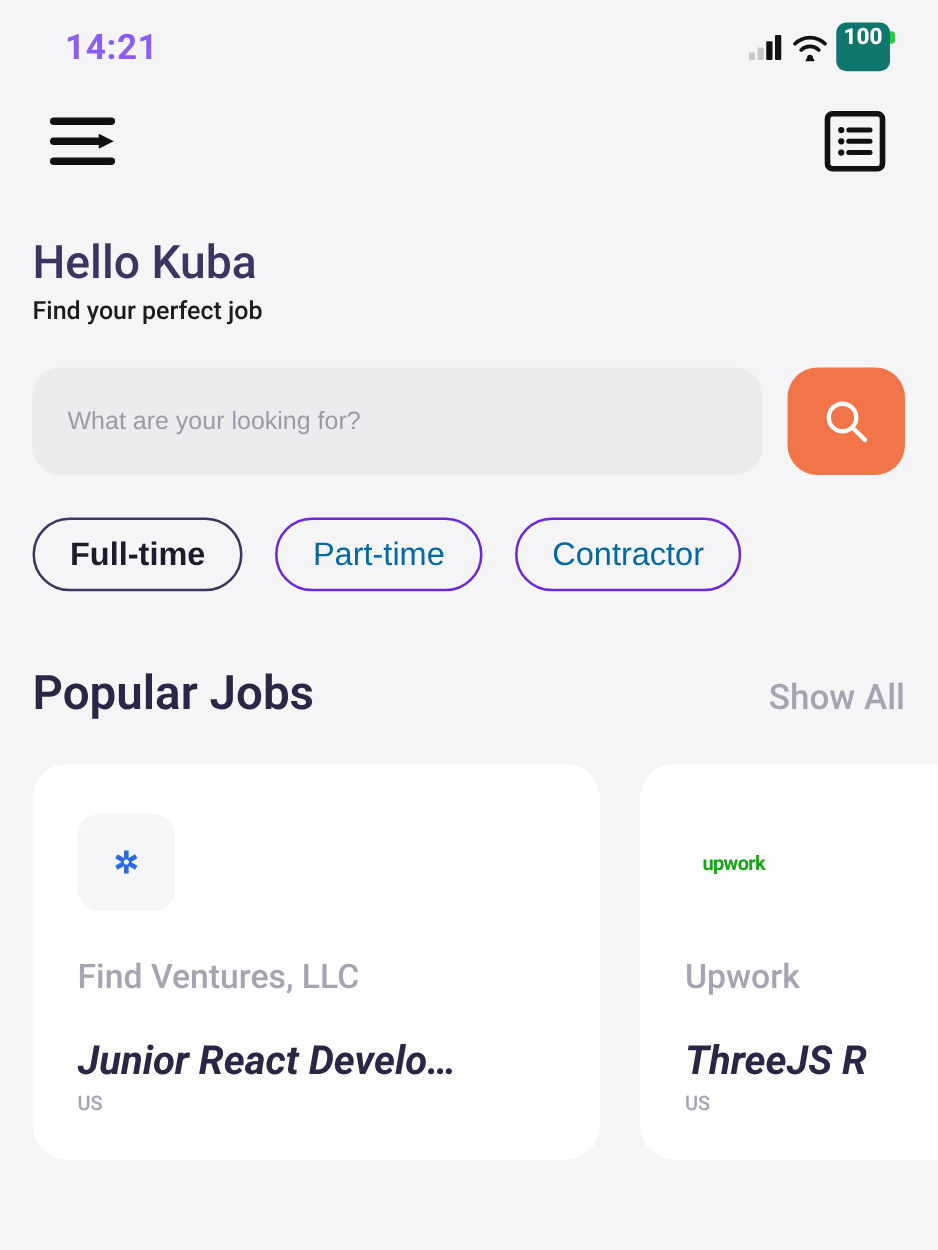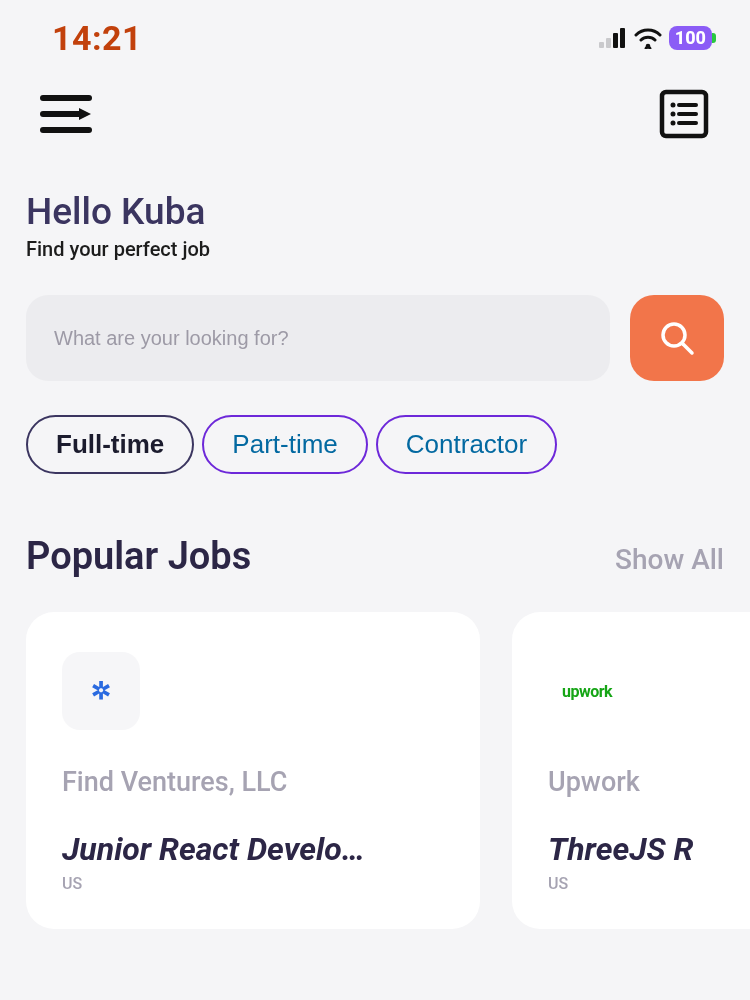--- a/index.html
+++ b/index.html
@@ -10,39 +10,39 @@
     font-family: -apple-system, BlinkMacSystemFont, "Segoe UI", Roboto, Helvetica, Arial, sans-serif;
     overflow: hidden;
   }
   .status-bar {
     display: flex;
     justify-content: space-between;
     align-items: center;
     padding: 18px 38px 10px 52px;
   }
   .status-time {
-    font-size: 34px;
+    font-size: 28px;
     font-weight: 700;
-    color: #c2410c;
+    color: #8b5cf6;
     letter-spacing: 0.5px;
   }
   .status-right {
     display: flex;
     align-items: center;
     gap: 7px;
   }
   .signal-icon { width: 28px; height: 20px; }
   .wifi-icon { width: 28px; height: 22px; }
   .battery-badge {
-    background: #8b5cf6;
+    background: #0f766e;
     color: #fff;
     font-size: 18px;
     font-weight: 800;
     border-radius: 8px;
-    padding: 1px 6px 1px 6px;
+    padding: 1px 6px 16px 6px;
     position: relative;
     line-height: 22px;
   }
   .battery-badge::after{
     content:"";
     position:absolute;
     right:-4px;top:7px;
     width:4px;height:10px;
     background:#28c840;
     border-radius:0 3px 3px 0;
@@ -96,21 +96,21 @@
     height: 86px;
     background: #f2754a;
     border-radius: 24px;
     display: flex;
     align-items: center;
     justify-content: center;
     border: none;
   }
   .filter-row {
     display: flex;
-    gap: 8px;
+    gap: 26px;
     padding: 34px 26px 0 26px;
   }
   .filter-chip {
     border-radius: 30px;
     padding: 12px 28px;
     font-size: 26px;
     font-weight: 600;
     background: transparent;
   }
   .filter-chip.active {

